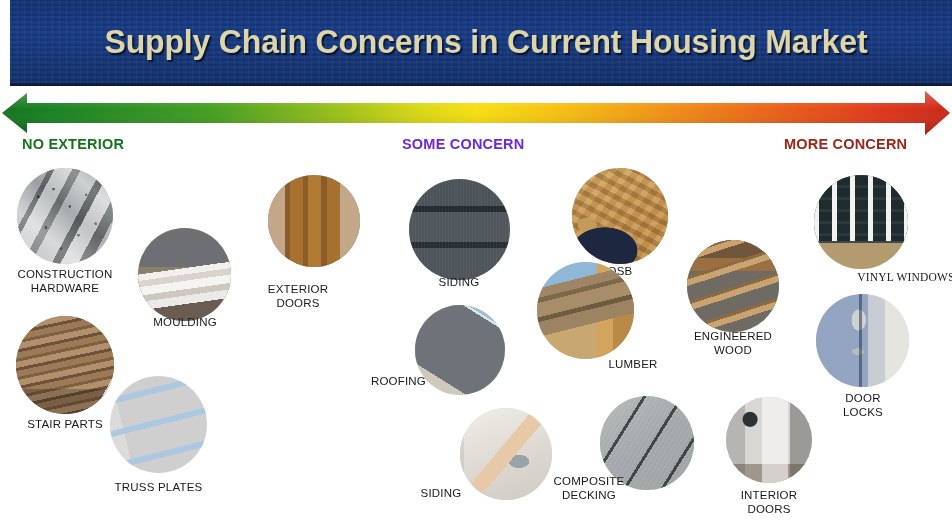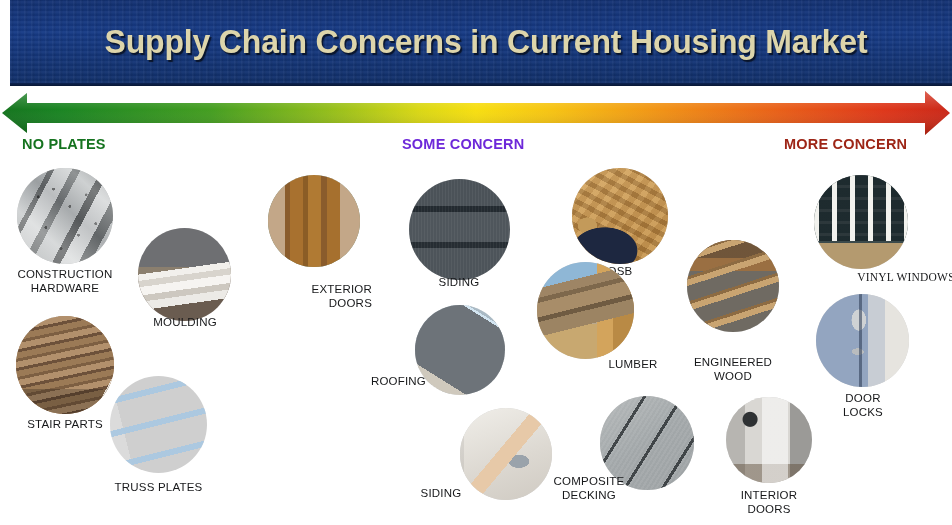--- a/index.html
+++ b/index.html
@@ -358,21 +358,21 @@
           <stop offset="0" stop-color="#ffffff" stop-opacity="0.28"></stop>
           <stop offset="0.42" stop-color="#ffffff" stop-opacity="0.04"></stop>
           <stop offset="1" stop-color="#000000" stop-opacity="0.22"></stop>
         </linearGradient>
       </defs>
       <polygon points="2,23 27,3 27,13 925,13 925,1 950,23 925,45 925,33 27,33 27,43" fill="url(#arrowGrad)"></polygon>
       <polygon points="2,23 27,3 27,13 925,13 925,1 950,23 925,45 925,33 27,33 27,43" fill="url(#arrowShade)"></polygon>
     </svg>
   </div>
 
-  <div class="scale-label" id="label-no">NO PLATES</div>
+  <div class="scale-label" id="label-no">NO EXTERIOR</div>
   <div class="scale-label" id="label-some">SOME CONCERN</div>
   <div class="scale-label" id="label-more">MORE CONCERN</div>
 
   <div class="item">
     <div class="bubble" style="left:17px; top:168px; width:96px; height:96px;">
       <div class="tex tex-hardware"></div>
     </div>
     <div class="item-label" style="left:0px; top:268px; width:130px;">CONSTRUCTION
 HARDWARE</div>
   </div>
@@ -395,21 +395,21 @@
     <div class="bubble" style="left:110px; top:376px; width:97px; height:97px;">
       <div class="tex tex-truss"></div>
     </div>
     <div class="item-label" style="left:96px; top:481px; width:125px;">TRUSS PLATES</div>
   </div>
 
   <div class="item">
     <div class="bubble" style="left:268px; top:175px; width:92px; height:92px;">
       <div class="tex tex-extdoor"></div>
     </div>
-    <div class="item-label" style="left:256px; top:283px; width:116px;text-align:right;">EXTERIOR
+    <div class="item-label" style="left:240px; top:283px; width:116px;">EXTERIOR
 DOORS</div>
   </div>
 
   <div class="item">
     <div class="bubble" style="left:409px; top:179px; width:101px; height:101px;">
       <div class="tex tex-siding"></div>
     </div>
     <div class="item-label" style="left:400px; top:276px; width:118px;">SIDING</div>
   </div>
 
@@ -431,21 +431,21 @@
     <div class="bubble" style="left:537px; top:262px; width:97px; height:97px;">
       <div class="tex tex-lumber"></div>
     </div>
     <div class="item-label" style="left:588px; top:358px; width:90px;">LUMBER</div>
   </div>
 
   <div class="item">
     <div class="bubble" style="left:687px; top:240px; width:92px; height:92px;">
       <div class="tex tex-engwood"></div>
     </div>
-    <div class="item-label" style="left:675px; top:356px; width:116px;">ENGINEERED
+    <div class="item-label" style="left:675px; top:330px; width:116px;">ENGINEERED
 WOOD</div>
   </div>
 
   <div class="item">
     <div class="bubble" style="left:460px; top:408px; width:92px; height:92px;">
       <div class="tex tex-gypsum"></div>
     </div>
     <div class="item-label" style="left:400px; top:487px; width:82px;">SIDING</div>
   </div>
 

